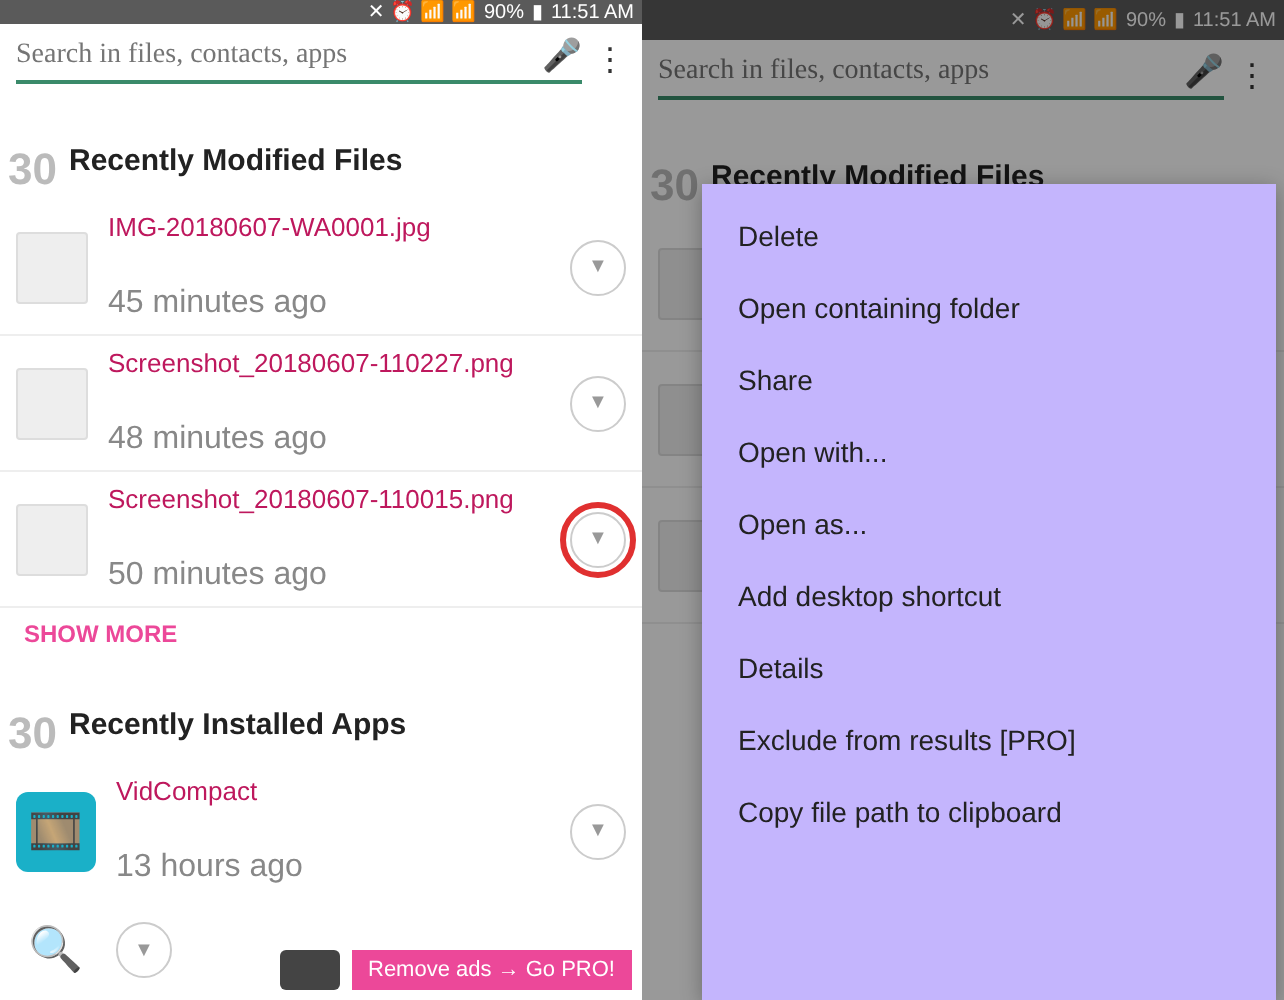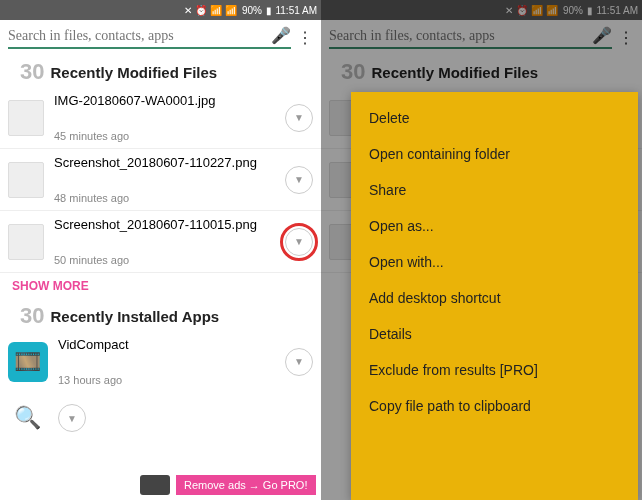--- a/index.html
+++ b/index.html
@@ -5,39 +5,39 @@
   * { margin: 0; padding: 0; box-sizing: border-box; }
   body { font-family: 'Comic Sans MS', cursive, sans-serif; background: #999; display: flex; width: 642px; height: 500px; }
   .phone { width: 321px; height: 500px; background: #fff; display: flex; flex-direction: column; position: relative; overflow: hidden; }
   .phone.right::before { content: ""; position: absolute; inset: 0; background: rgba(0,0,0,0.4); z-index: 5; pointer-events: none; }
   .status-bar { height: 20px; background: #5a5a5a; color: #fff; font-family: sans-serif; font-size: 10px; display: flex; justify-content: flex-end; align-items: center; padding: 0 4px; gap: 4px; }
   .status-bar span { display: inline-block; }
   .search-bar { display: flex; align-items: center; padding: 6px 8px; gap: 6px; background: #fff; }
   .search-input-wrap { flex: 1; border-bottom: 2px solid #3a8a6a; display: flex; align-items: center; padding-bottom: 2px; }
   .search-input { flex: 1; border: none; outline: none; font-family: 'Comic Sans MS', cursive; font-size: 14px; color: #a16207; }
   .mic-icon, .more-icon { font-size: 16px; color: #333; cursor: pointer; }
-  .section-header { display: flex; align-items: center; padding: 4px 20px 2px; gap: 6px; }
+  .section-header { display: flex; align-items: flex-start; padding: 4px 4px 2px; gap: 6px; margin-top: 20px; }
   .section-count { font-size: 22px; color: #bbb; font-weight: bold; }
   .section-title { font-size: 15px; font-weight: bold; color: #222; }
   .file-row { display: flex; align-items: center; padding: 6px 8px; gap: 10px; border-bottom: 1px solid #eee; }
   .thumb { width: 36px; height: 36px; background: #eee; border: 1px solid #ddd; border-radius: 2px; }
   .file-info { flex: 1; min-width: 0; }
-  .file-name { font-size: 13px; color: #000000; white-space: nowrap; overflow: hidden; text-overflow: ellipsis; }
-  .file-time { font-size: 11px; color: #888; margin-top: 22px; }
+  .file-name { font-size: 13px; color: #be185d; white-space: nowrap; overflow: hidden; text-overflow: ellipsis; }
+  .file-time { font-size: 16px; color: #888; margin-top: 22px; }
   .expand-btn { width: 28px; height: 28px; border: 1px solid #ccc; border-radius: 50%; display: flex; align-items: center; justify-content: center; color: #999; font-size: 10px; cursor: pointer; background: #fff; }
   .expand-btn.highlighted { outline: 3px solid #e03030; outline-offset: 2px; }
   .show-more { padding: 6px 12px; font-size: 12px; color: #ec4899; font-weight: bold; cursor: pointer; }
   .app-row { display: flex; align-items: center; padding: 6px 8px; gap: 10px; }
   .app-icon { width: 40px; height: 40px; border-radius: 6px; display: flex; align-items: center; justify-content: center; font-size: 22px; }
   .app-icon.blue { background: #1ab0c8; }
   .app-icon.search { background: #fff; }
   .ad-banner { position: absolute; bottom: 0; left: 0; right: 0; height: 30px; display: flex; justify-content: flex-start; align-items: center; padding-left: 140px; }
   .kb-icon { width: 30px; height: 20px; background: #444; border-radius: 3px; margin-right: 6px; }
   .ad-text { background: #ec4899; color: #fff; font-size: 11px; padding: 4px 8px; font-family: sans-serif; }
-  .context-menu { position: absolute; top: 92px; left: 30px; right: 4px; bottom: 0; background: #eab308; z-index: 10; box-shadow: 0 2px 10px rgba(0,0,0,0.3); padding: 8px 0; }
+  .context-menu { position: absolute; top: 92px; left: 30px; right: 4px; bottom: 0; background: #c4b5fd; z-index: 10; box-shadow: 0 2px 10px rgba(0,0,0,0.3); padding: 8px 0; }
   .menu-item { padding: 10px 18px; font-size: 14px; color: #222; cursor: pointer; }
   .phone.right .search-bar, .phone.right .section-header, .phone.right .file-row, .phone.right .show-more, .phone.right .app-row { position: relative; z-index: 1; }
 </style>
 </head>
 <body>
 
 <div class="phone left">
   <div class="status-bar">
     <span>✕ ⏰ 📶 📶</span>
     <span>90%</span>
@@ -153,20 +153,20 @@
         <div class="file-name">Screenshot_20180607-110015.png</div>
         <div class="file-time">50 minutes ago</div>
       </div>
     <div class="expand-btn">▼</div>
   </div>
 
   <div class="context-menu">
     <div class="menu-item">Delete</div>
     <div class="menu-item">Open containing folder</div>
     <div class="menu-item">Share</div>
+    <div class="menu-item">Open with...</div>
     <div class="menu-item">Open as...</div>
-    <div class="menu-item">Open with...</div>
     <div class="menu-item">Add desktop shortcut</div>
     <div class="menu-item">Details</div>
     <div class="menu-item">Exclude from results [PRO]</div>
     <div class="menu-item">Copy file path to clipboard</div>
   </div>
 </div>
 
 </body></html>

